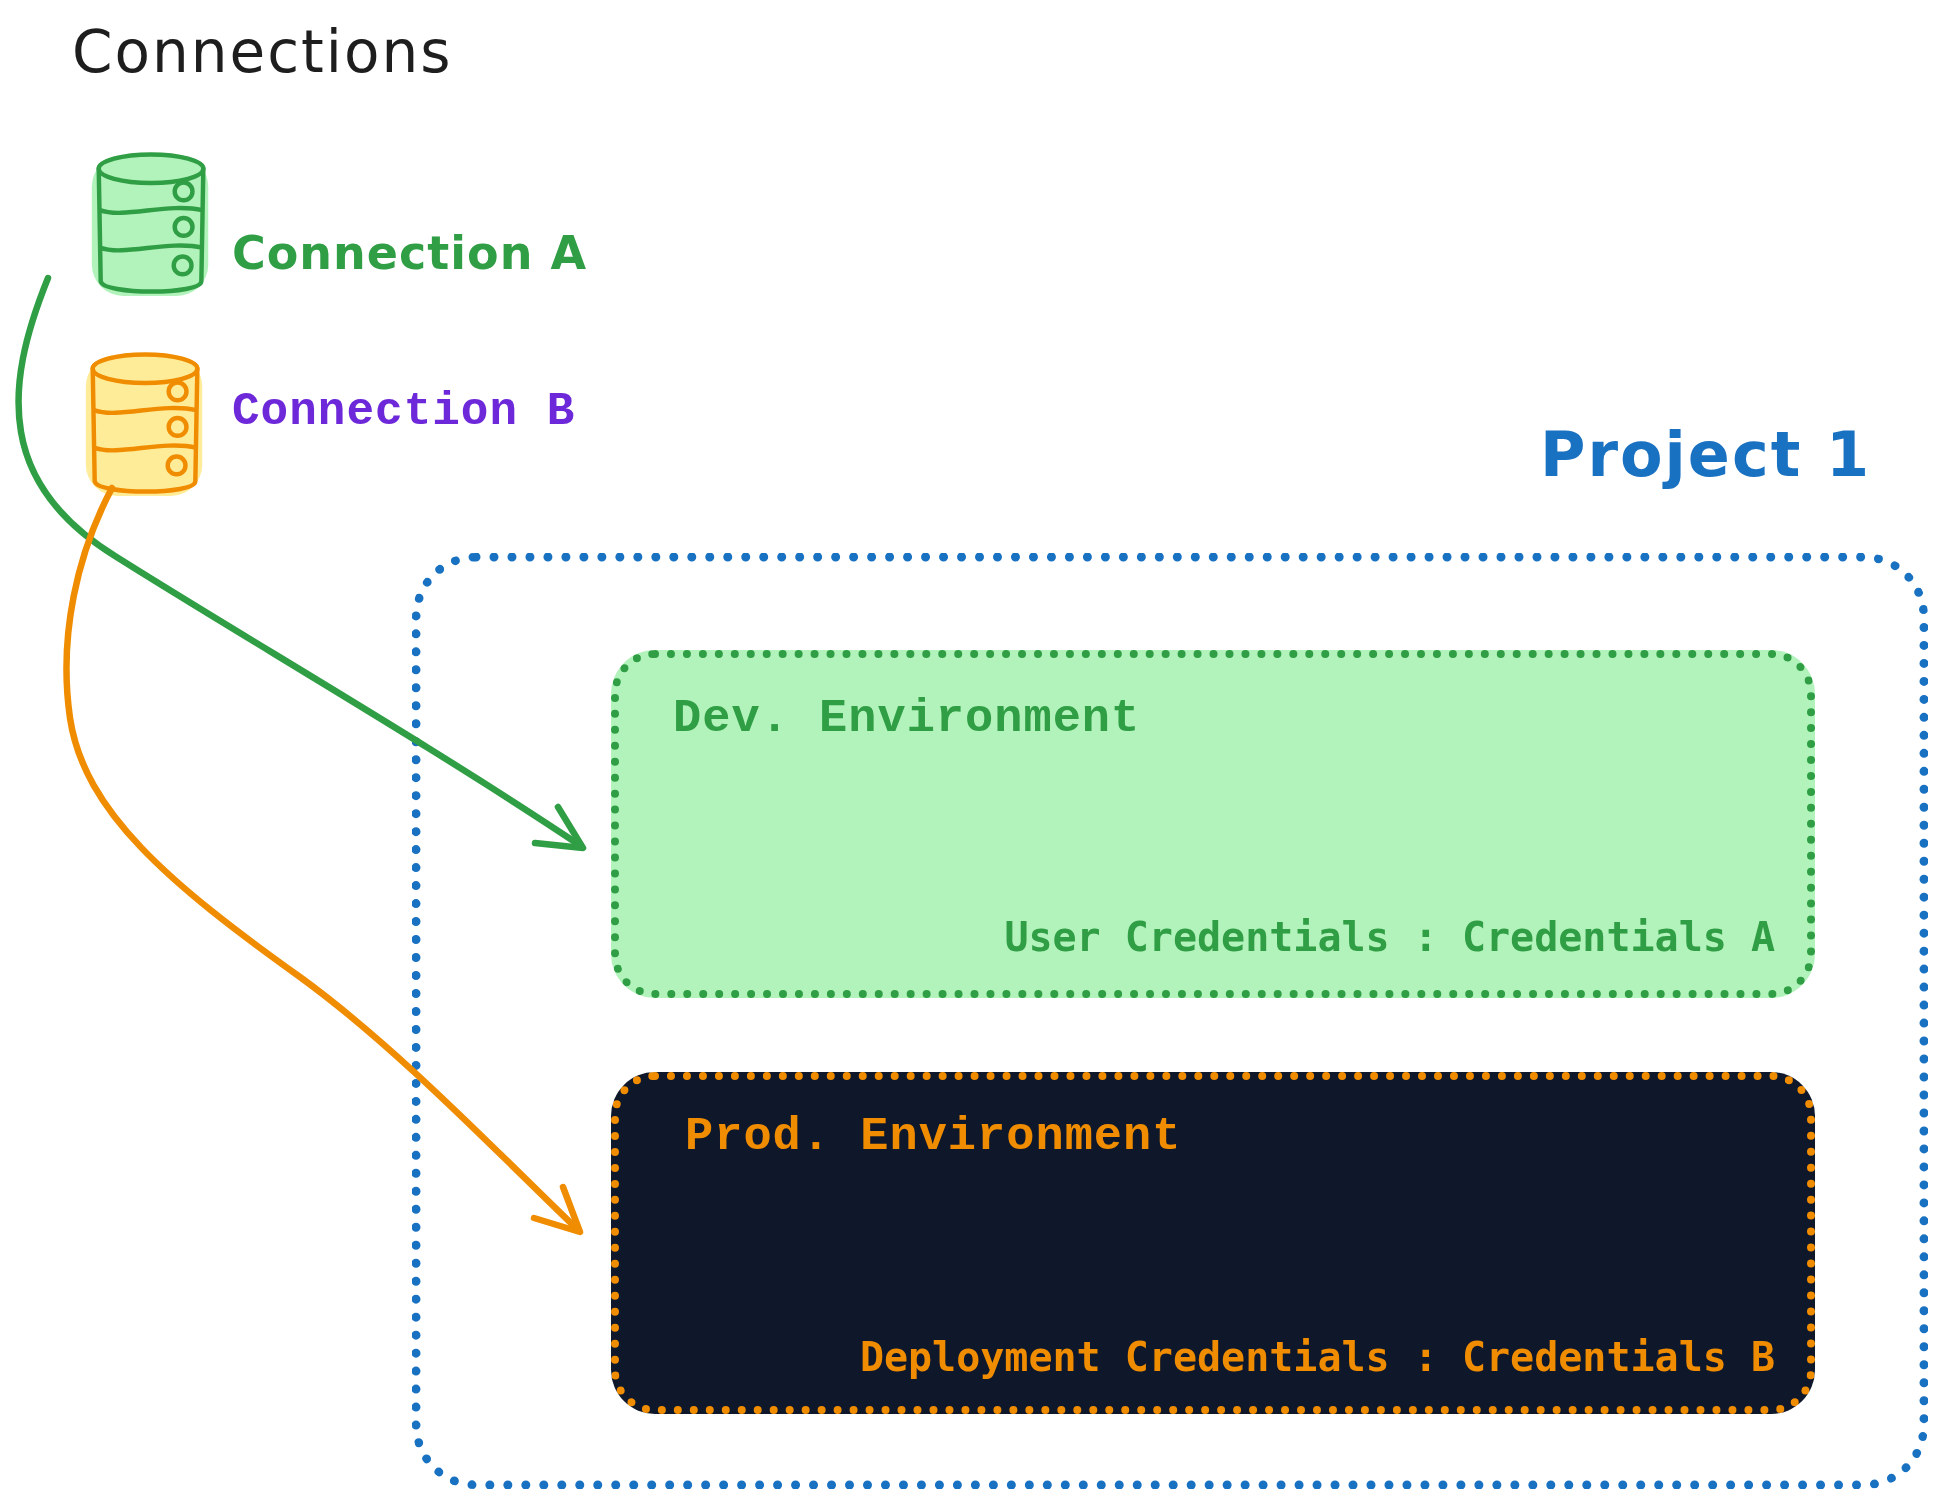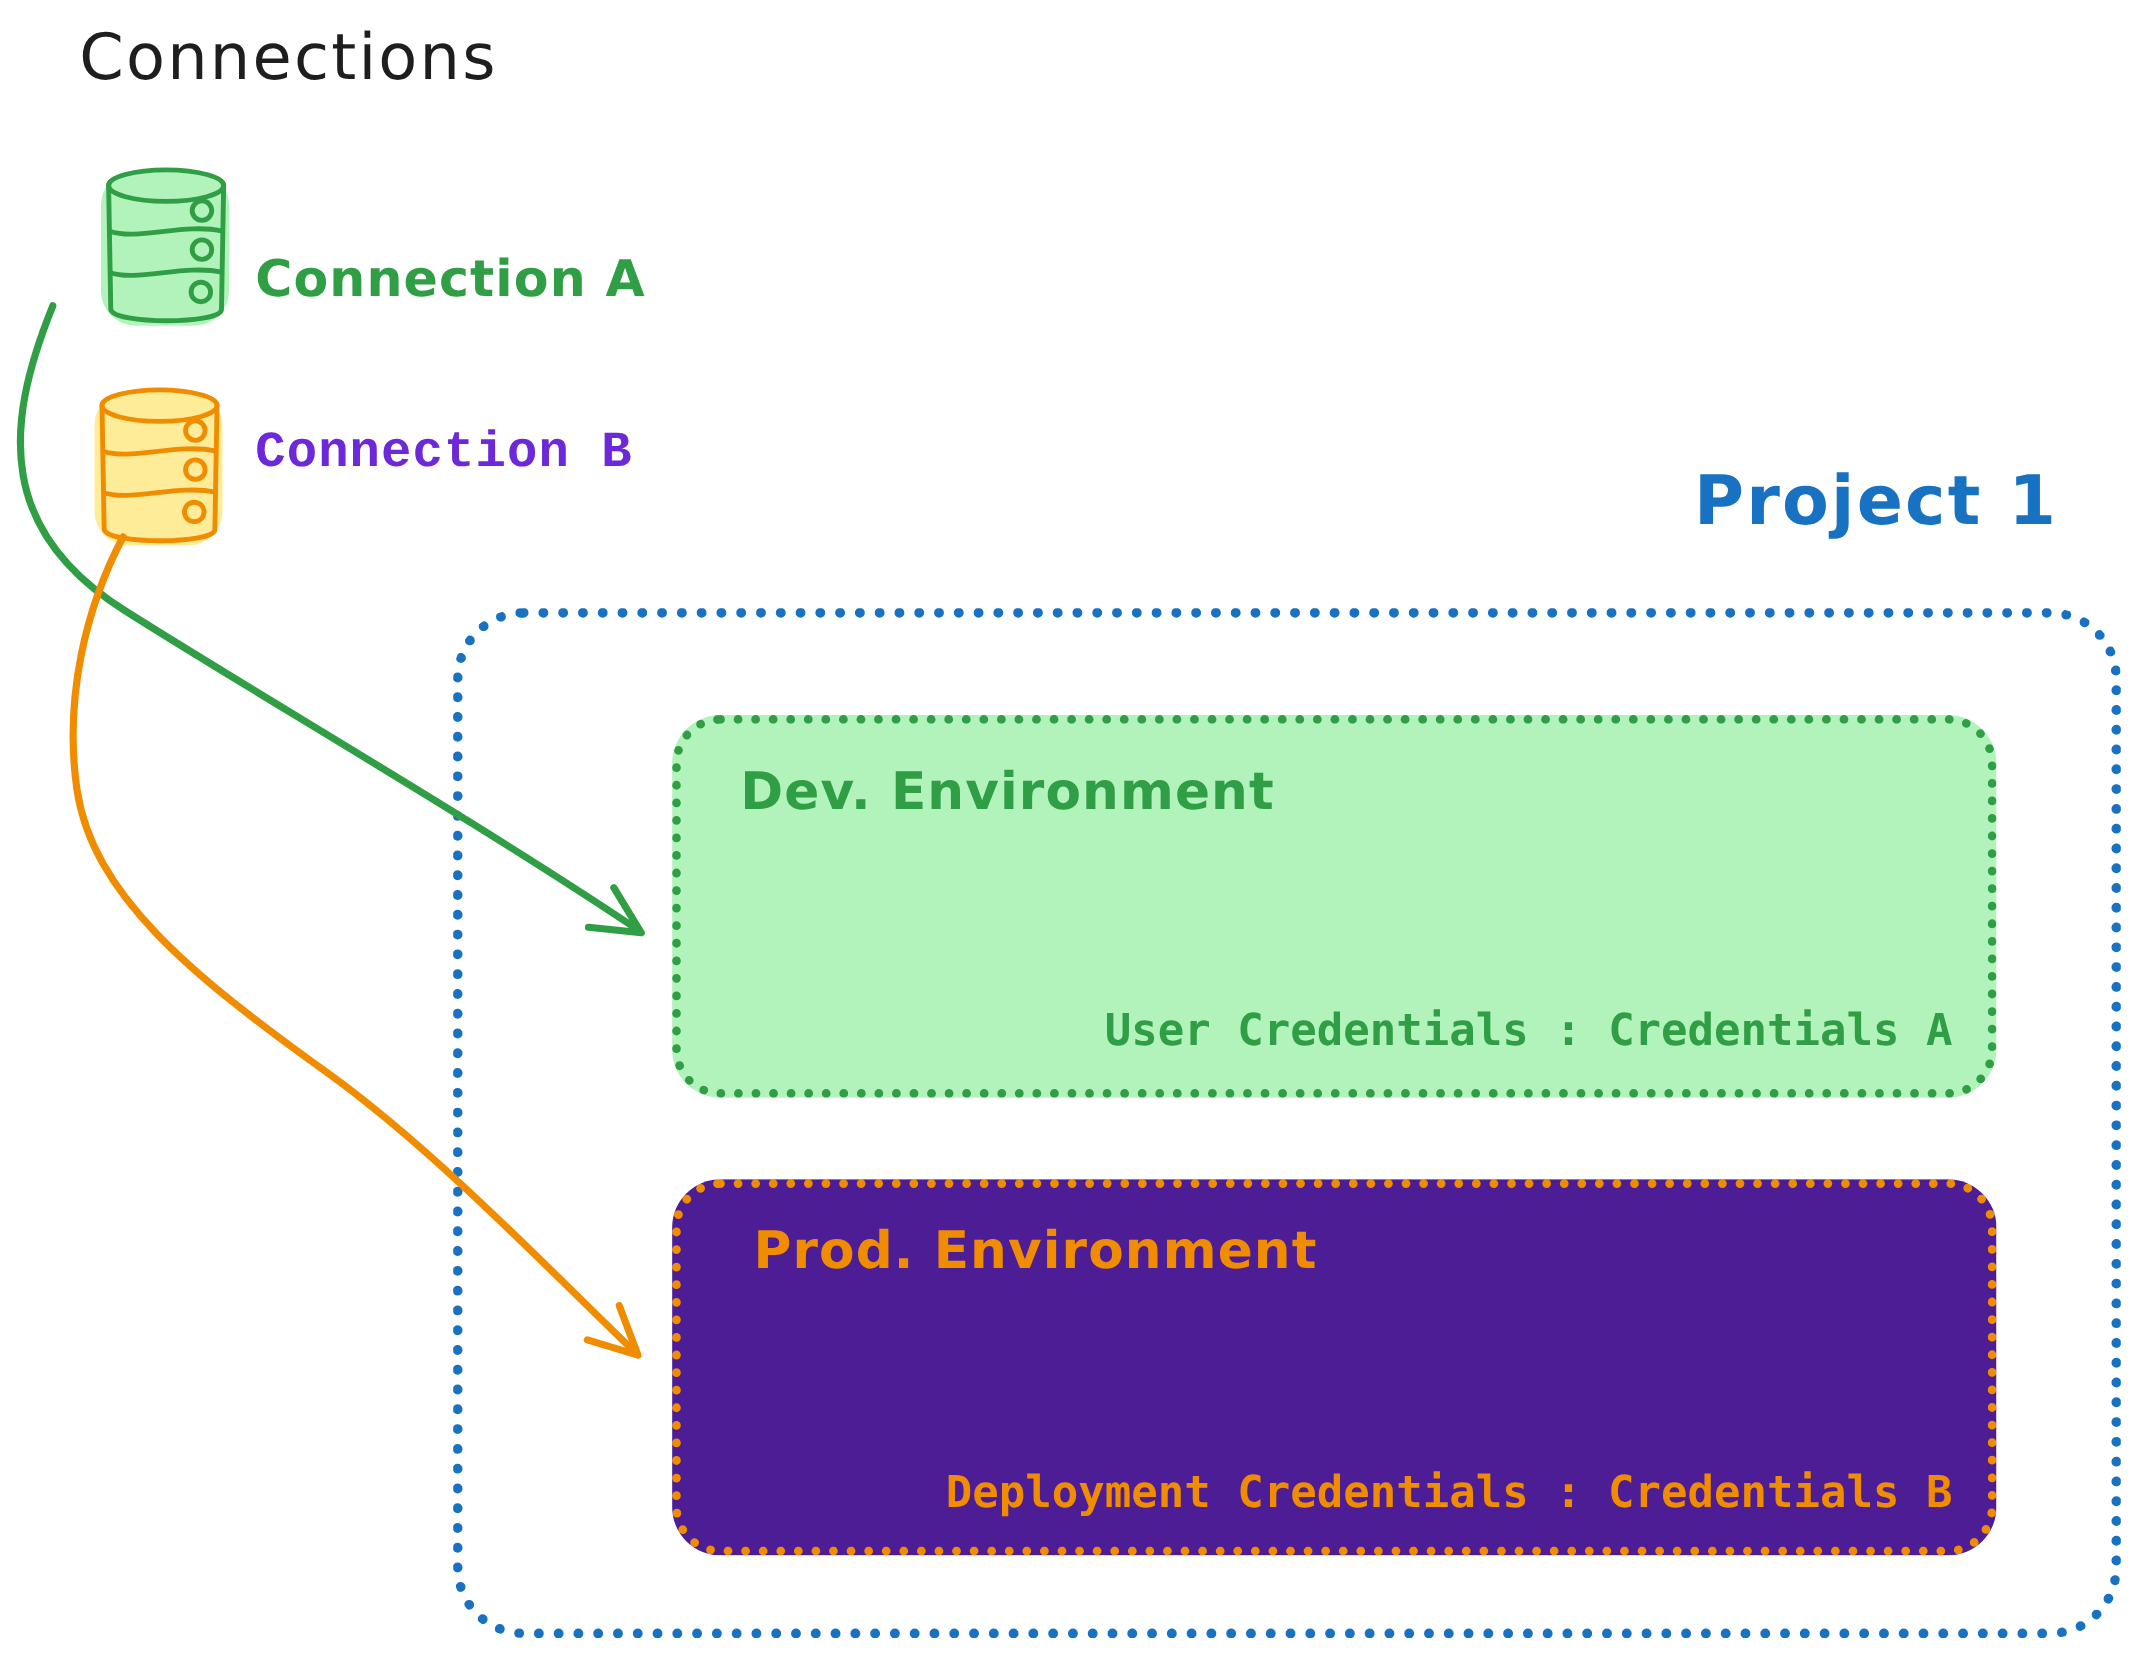--- a/index.html
+++ b/index.html
@@ -46,26 +46,26 @@
   }
   .env-box.dev {
     left: 611px; top: 650px;
     border: 8px dotted #2f9e44;
     background: #b2f2bb;
   }
   .env-box.prod {
     left: 611px; top: 1072px;
     height: 342px;
     border: 8px dotted #f08c00;
-    background: #4c1d95;
+    background: #0f172a;
   }
   .env-title {
     position: absolute;
     left: 54px; top: 34px;
-    font-size: 47px; font-weight: 700; letter-spacing: 1px;
+    font-size: 47px; font-weight: 700; letter-spacing: 1px; font-family: Liberation Mono, monospace;
   }
   .env-box.prod .env-title { left: 66px; top: 30px; }
   .env-box.dev .env-title { color: #2f9e44; }
   .env-box.prod .env-title { color: #f08c00; }
   .env-credentials {
     position: absolute;
     right: 32px; bottom: 30px;
     font-family: "DejaVu Sans Mono", "Liberation Mono", monospace;
     font-size: 40px; font-weight: 700;
     white-space: pre;

